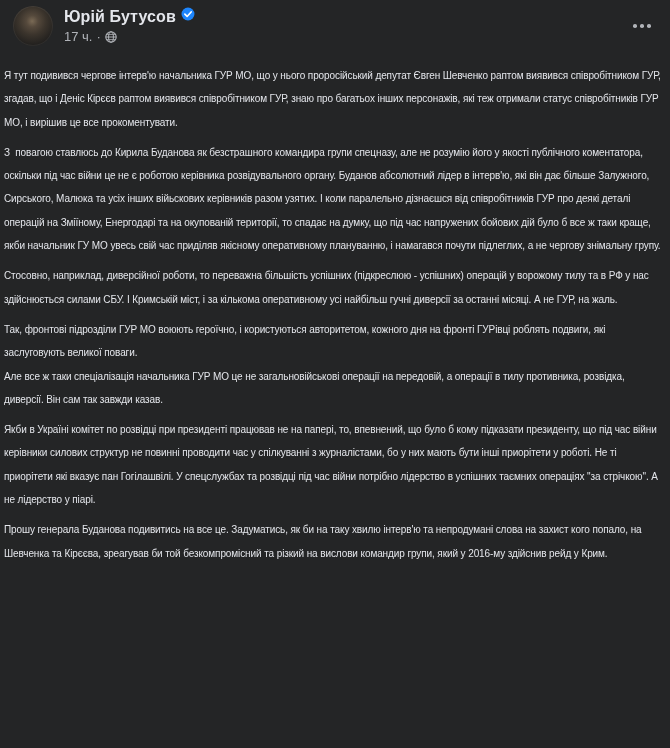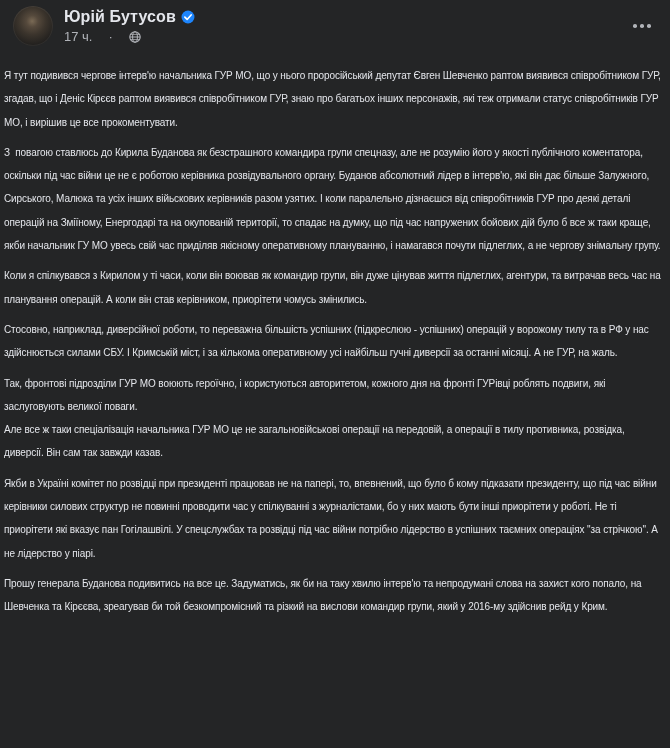--- a/index.html
+++ b/index.html
@@ -38,40 +38,40 @@
       radial-gradient(circle at 48% 38%, #7a6a55 0%, #55493c 18%, #3b342c 42%, #23211f 72%, #141516 100%);
     box-shadow: inset 0 0 0 1px rgba(255,255,255,0.06);
     cursor: pointer;
   }
   .header-text {
     margin-left: 11px;
     padding-top: 1px;
   }
   .author-row {
     display: flex;
-    align-items: center;
+    align-items: flex-start;
     gap: 5px;
   }
   .author-name {
     font-size: 16px;
     font-weight: 700;
     color: #e4e6eb;
     letter-spacing: 0.1px;
     cursor: pointer;
     line-height: 20px;
   }
   .verified-badge {
     width: 14px;
     height: 14px;
     display: inline-block;
   }
   .meta-row {
     display: flex;
     align-items: center;
-    gap: 16px;
+    gap: 4px;
     margin-top: 2px;
     color: #b0b3b8;
     font-size: 13px;
     line-height: 15px;
   }
   .meta-time { cursor: pointer; }
   .meta-sep { color: #b0b3b8; }
   .globe-icon {
     width: 12px;
     height: 12px;
@@ -149,21 +149,20 @@
     <div class="menu-button">
       <i></i>
         <i></i>
         <i></i>
     </div>
   </div>
 
   <div class="post-body">
     <p>Я тут подивився чергове інтерв'ю начальника ГУР МО, що у нього проросійський депутат Євген Шевченко раптом виявився співробітником ГУР, згадав, що і Деніс Кірєєв раптом виявився співробітником ГУР, знаю про багатьох інших персонажів, які теж отримали статус співробітників ГУР МО, і вирішив це все прокоментувати.</p>
     <p>З  повагою ставлюсь до Кирила Буданова як безстрашного командира групи спецназу, але не розумію його у якості публічного коментатора, оскільки під час війни це не є роботою керівника розвідувального органу. Буданов абсолютний лідер в інтерв'ю, які він дає більше Залужного, Сирського, Малюка та усіх інших війьскових керівників разом узятих. І коли паралельно дізнаєшся від співробітників ГУР про деякі деталі операцій на Зміїному, Енергодарі та на окупованій території, то спадає на думку, що під час напружених бойових дій було б все ж таки краще, якби начальник ГУ МО увесь свій час приділяв якісному оперативному плануванню, і намагався почути підлеглих, а не чергову знімальну групу.</p>
-    <p>Коли я спілкувався з Кирилом у ті часи, коли він воював як командир групи, він дуже цінував життя підлеглих, агентури, та витрачав весь час на планування операцій. А коли він став керівником, приорітети чомусь змінились.</p>
     <p>Стосовно, наприклад, диверсійної роботи, то переважна більшість успішних (підкреслюю - успішних) операцій у ворожому тилу та в РФ у нас здійснюється силами СБУ. І Кримській міст, і за кількома оперативному усі найбільш гучні диверсії за останні місяці. А не ГУР, на жаль.</p>
     <p>Так, фронтові підрозділи ГУР МО воюють героїчно, і користуються авторитетом, кожного дня на фронті ГУРівці роблять подвиги, які заслуговують великої поваги.
 Але все ж таки спеціалізація начальника ГУР МО це не загальновійськові операції на передовій, а операції в тилу противника, розвідка, диверсії. Він сам так завжди казав.</p>
     <p>Якби в Україні комітет по розвідці при президенті працював не на папері, то, впевнений, що було б кому підказати президенту, що під час війни керівники силових структур не повинні проводити час у спілкуванні з журналістами, бо у них мають бути інші приорітети у роботі. Не ті приорітети які вказує пан Гогілашвілі. У спецслужбах та розвідці під час війни потрібно лідерство в успішних таємних операціях "за стрічкою". А не лідерство у піарі.</p>
     <p>Прошу генерала Буданова подивитись на все це. Задуматись, як би на таку хвилю інтерв'ю та непродумані слова на захист кого попало, на Шевченка та Кірєєва, зреагував би той безкомпромісний та різкий на вислови командир групи, який у 2016-му здійснив рейд у Крим.</p>
   </div>
 
 </div>
 
 </body></html>

